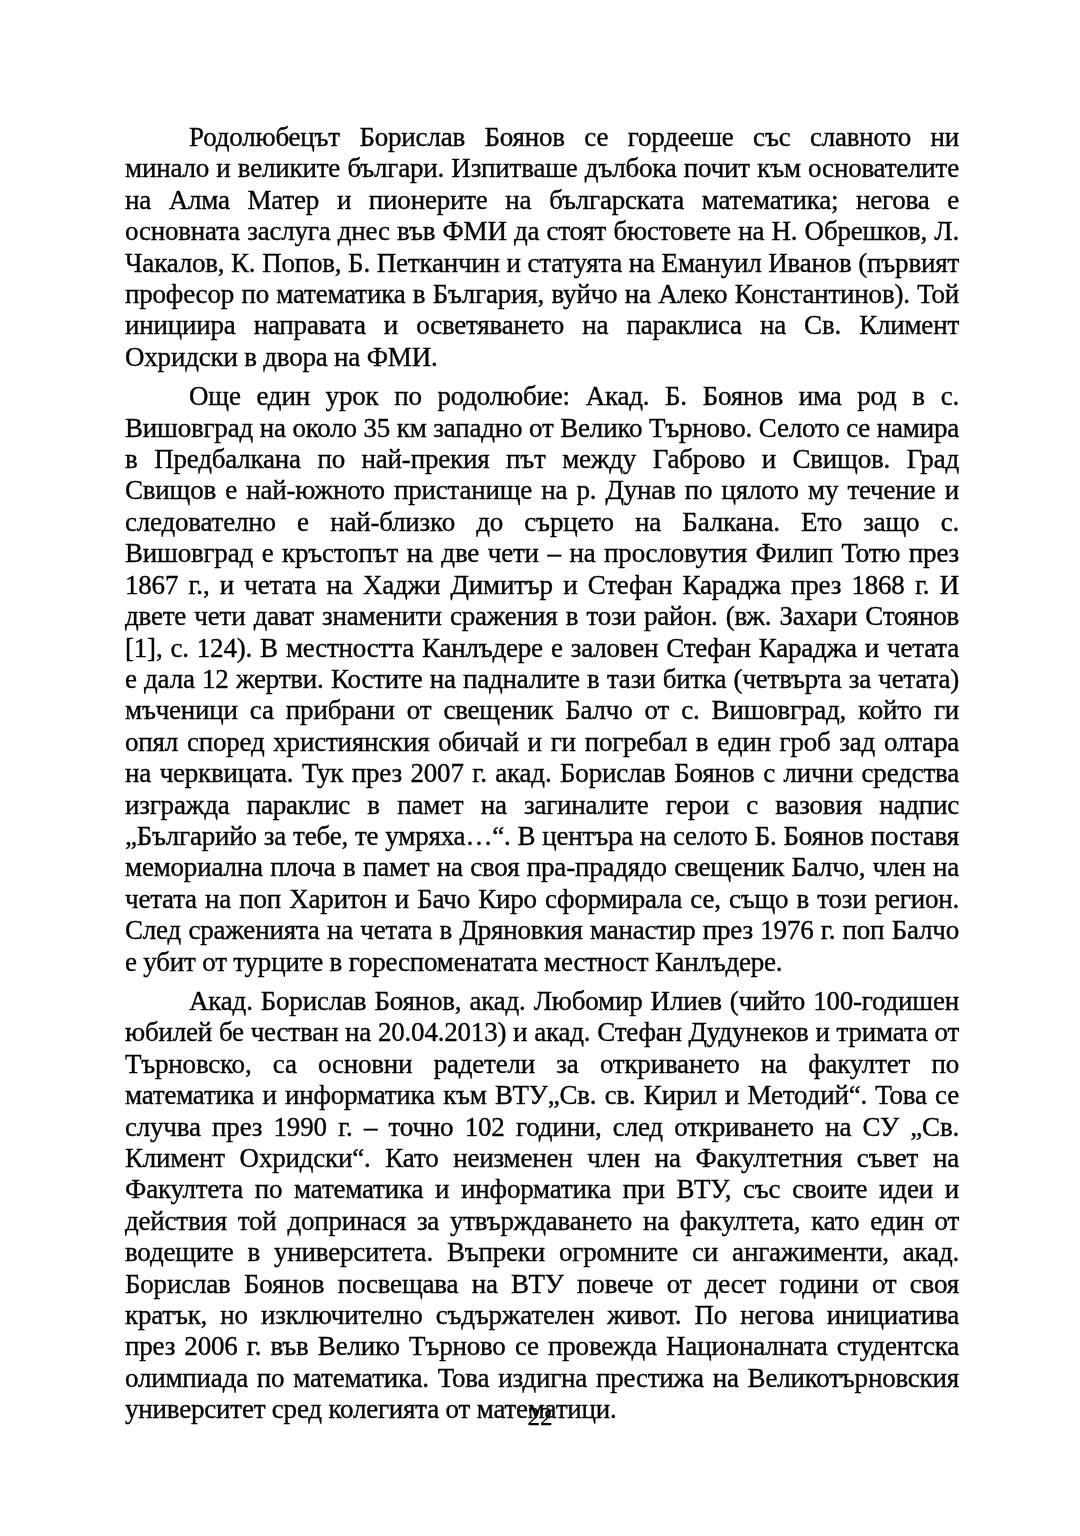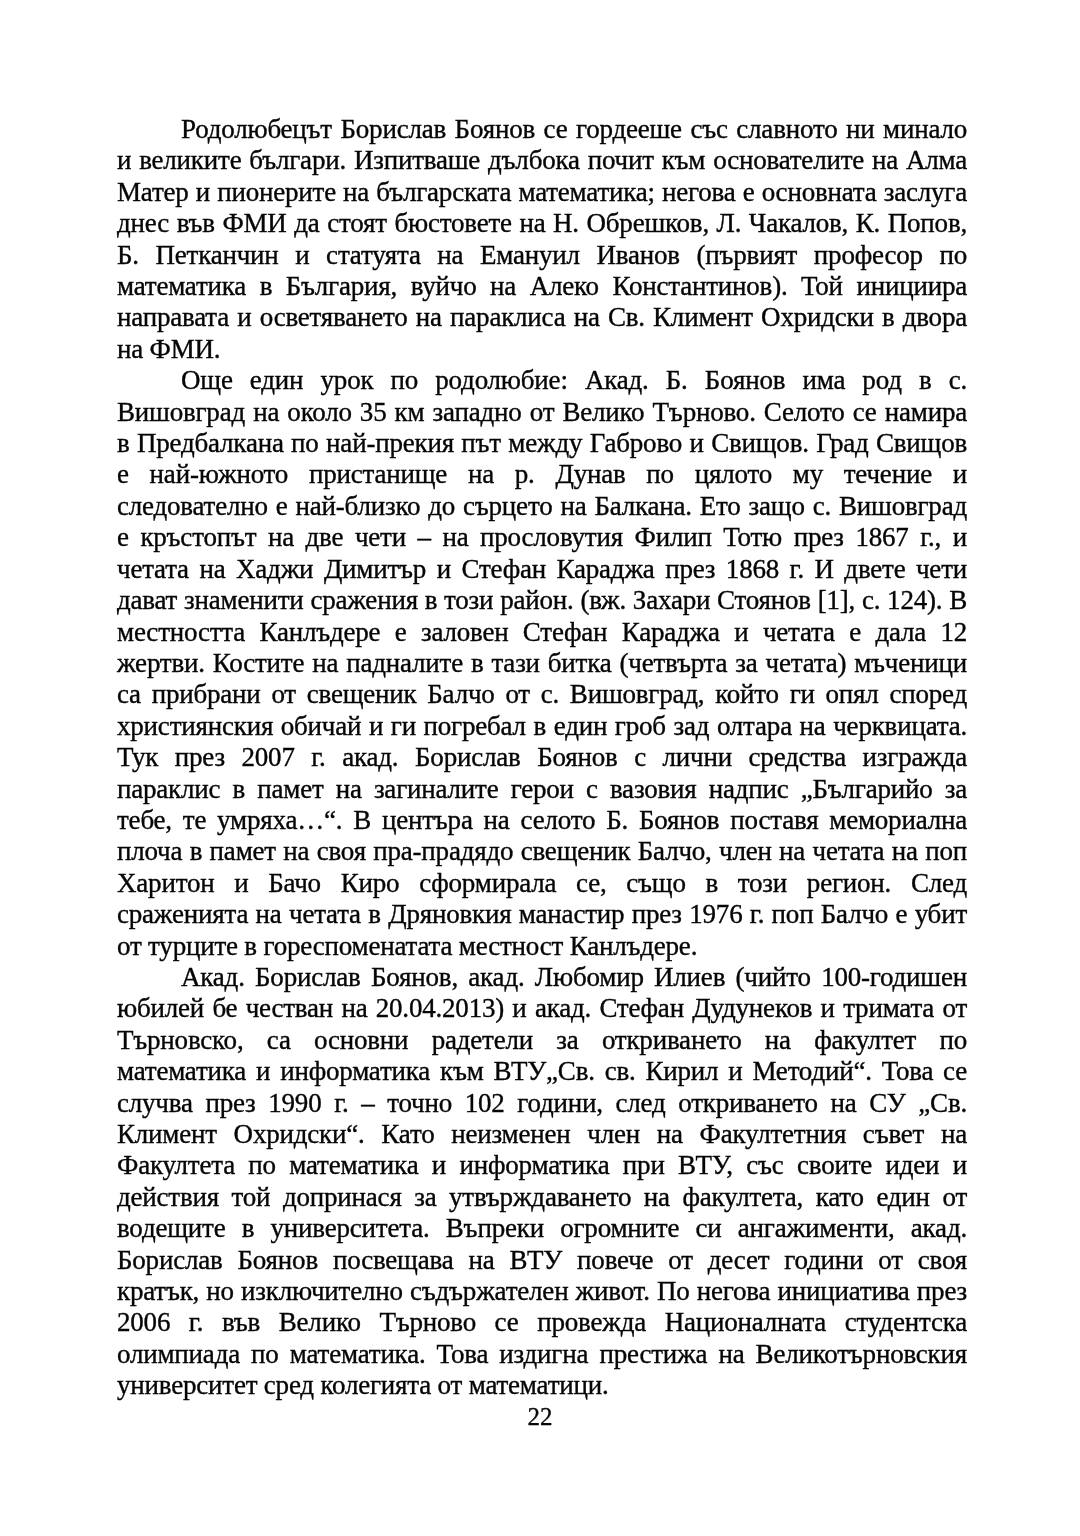--- a/index.html
+++ b/index.html
@@ -25,21 +25,21 @@
     left: 117px;
     top: 114px;
     width: 850px;
     font-size: 27px;
     line-height: 31.4px;
     text-align: justify;
     letter-spacing: -0.2px;
     -webkit-text-stroke: 0.35px #000000;
   }
   .textblock p {
-    margin: 0;
+    margin: 8px;
     padding: 0;
     text-indent: 64px;
   }
   .page-number {
     position: absolute;
     left: 0;
     top: 1403px;
     width: 100%;
     text-align: center;
     font-size: 25px;

